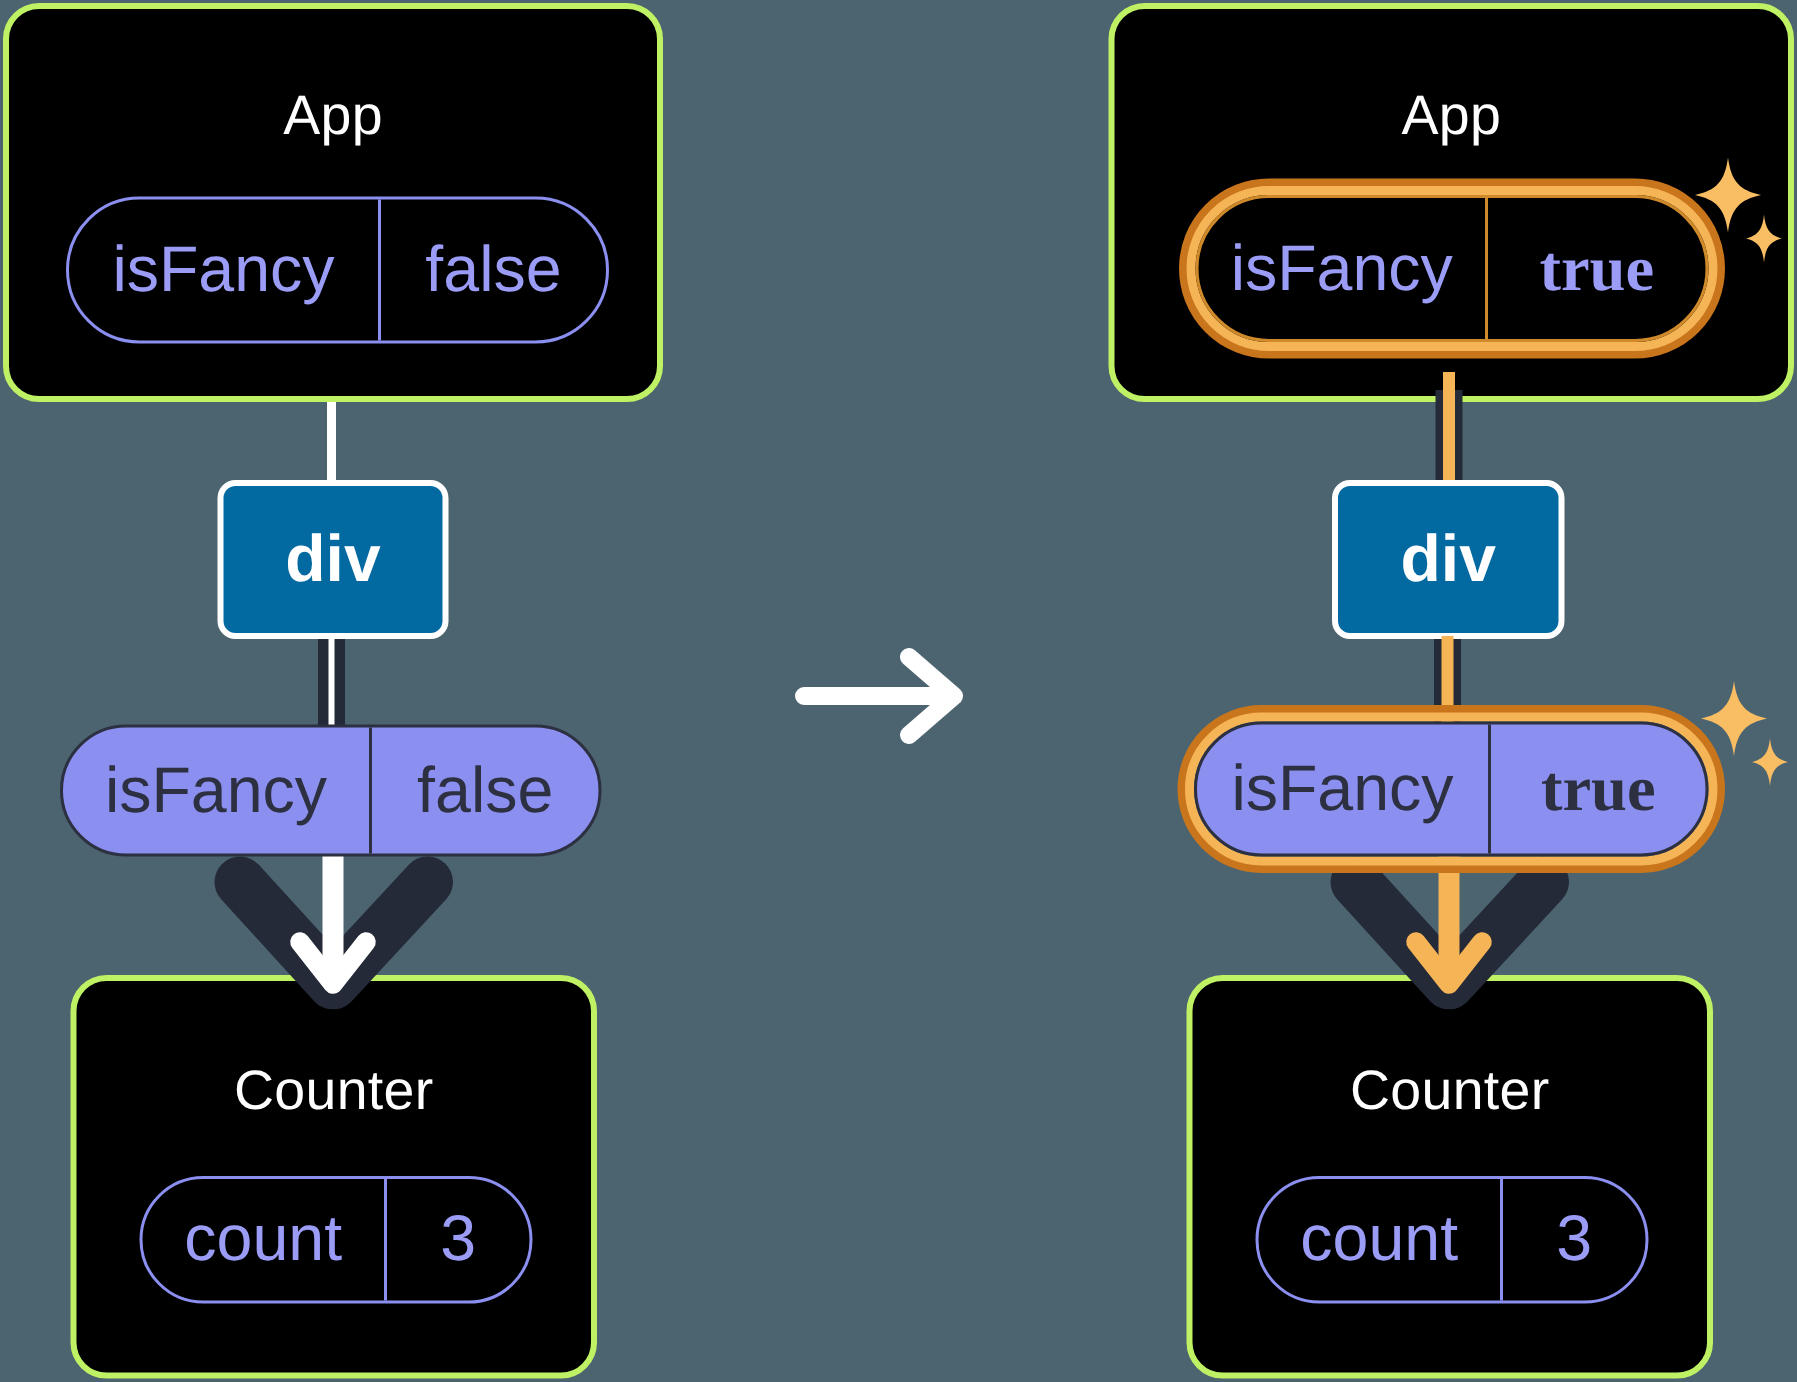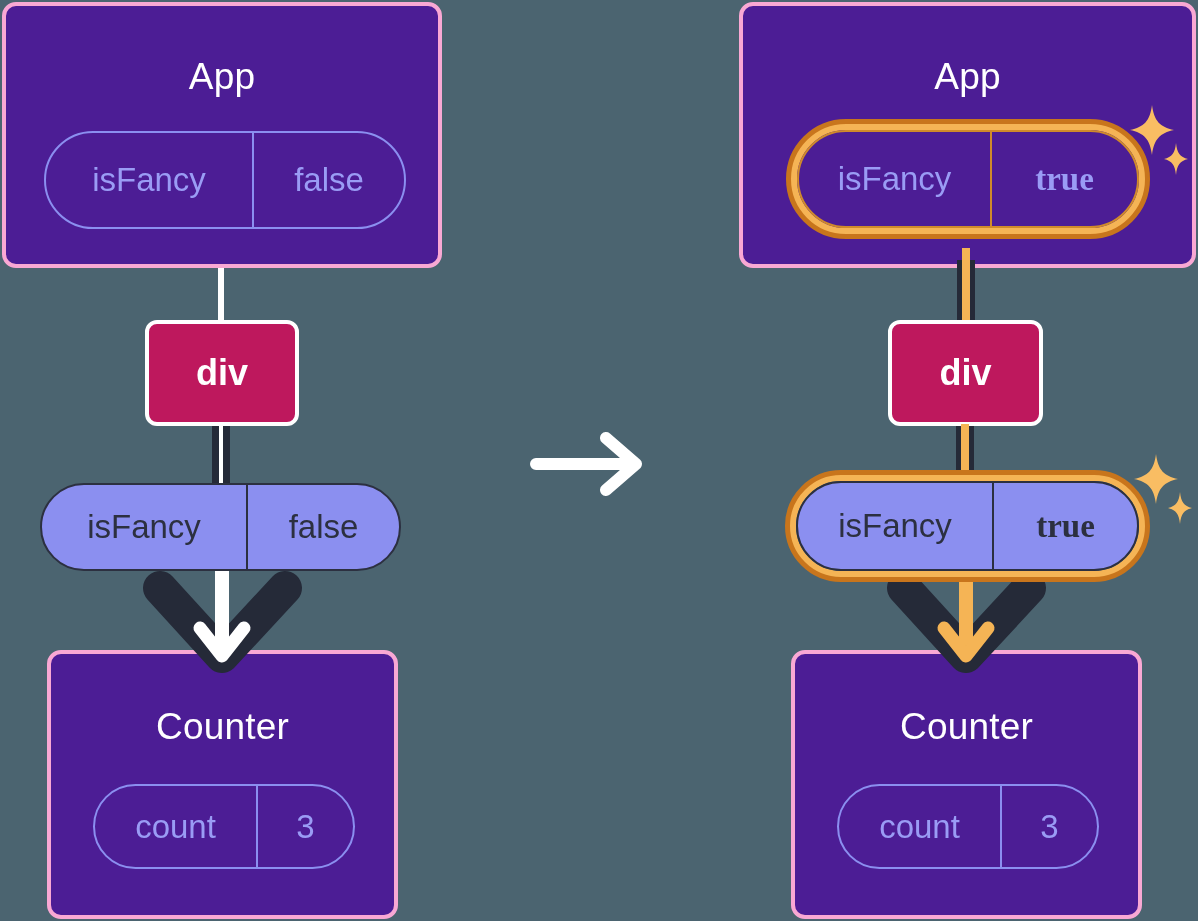--- a/index.html
+++ b/index.html
@@ -8,59 +8,59 @@
     background:#4b6470;
     font-family:"Liberation Sans","DejaVu Sans",sans-serif;
     overflow:hidden;
     position:relative;
   }
   .stage{position:absolute;left:0;top:0;width:1198px;height:921px;}
 
   
   .compbox{
     position:absolute;
-    background:#4c1d95;
-    border:4px solid #f9a8d4;
-    border-radius:14px;
+    background:#000000;
+    border:4px solid #bef264;
+    border-radius:24px;
     box-sizing:border-box;
     z-index:4;
   }
   .compbox .title{
     position:absolute;left:0;right:0;
     text-align:center;
     color:#ffffff;
     font-size:37px;
     font-weight:400;
     letter-spacing:0.2px;
   }
 
   
   .divbox{
     position:absolute;
-    background:#be185d;
+    background:#0369a1;
     border:4px solid #ffffff;
     border-radius:12px;
     box-sizing:border-box;
     display:flex;align-items:center;justify-content:center;
-    color:#ffffff;font-size:36px;font-weight:700;
+    color:#ffffff;font-size:44px;font-weight:700;
     z-index:6;
   }
 
   
   .pill{
     position:absolute;
     display:flex;align-items:stretch;
     box-sizing:border-box;
     border-radius:999px;
     z-index:7;
   }
   .pill .k,.pill .v{
     display:flex;align-items:center;justify-content:center;
     box-sizing:border-box;
-    font-size:33px;
+    font-size:43px;
   }
   
   .pill.ghost{
     border:2px solid #8b8ff0;
     background:transparent;
   }
   .pill.ghost .k{color:#9a9cf5;border-right:2px solid #8b8ff0;}
   .pill.ghost .v{color:#9a9cf5;}
 
   

